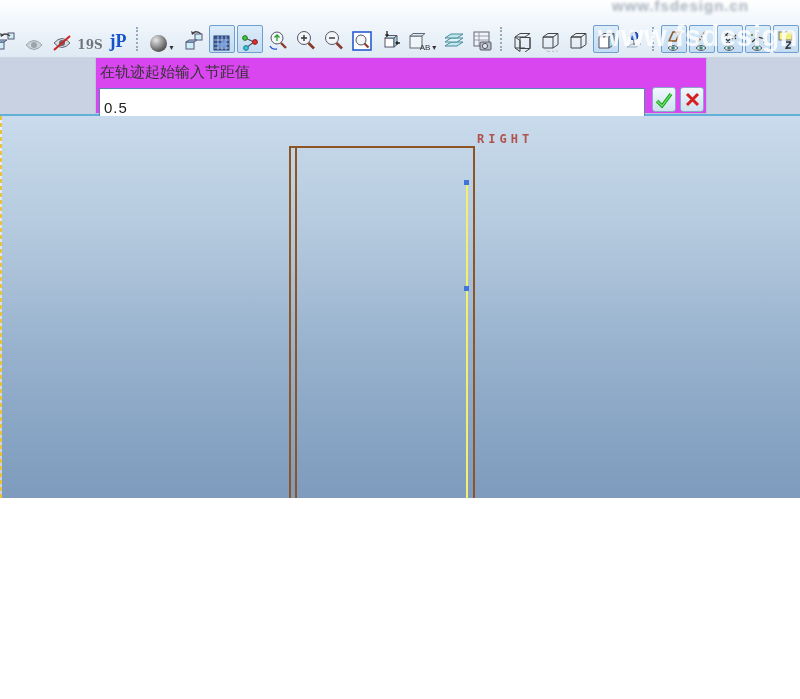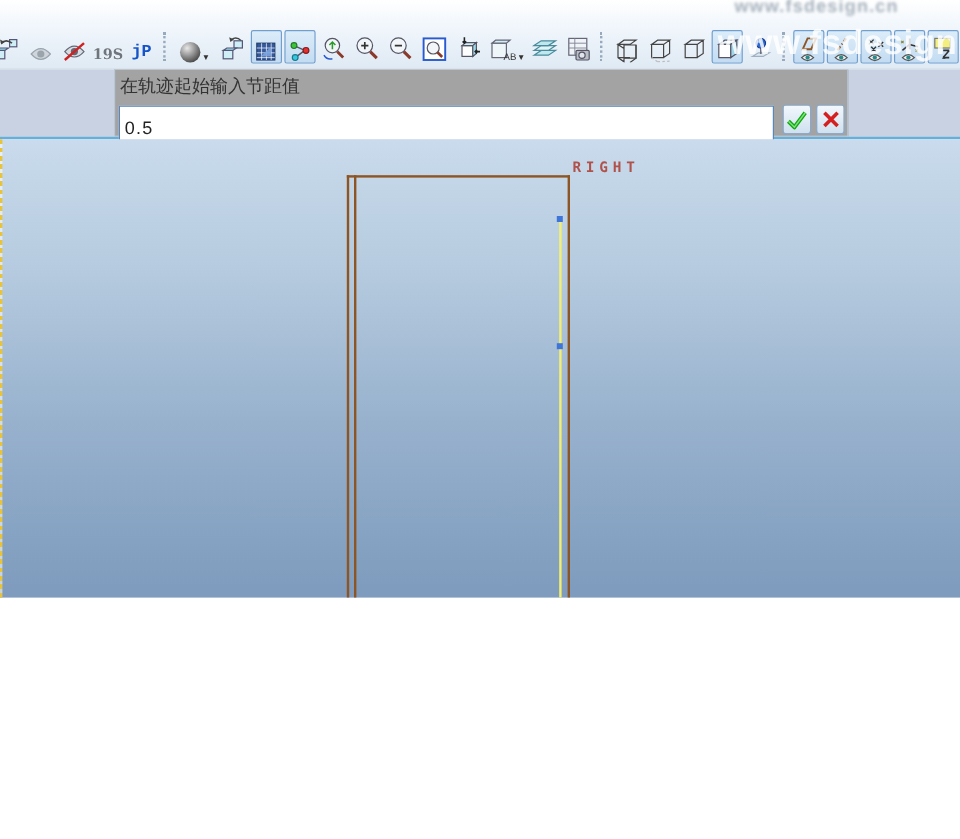--- a/index.html
+++ b/index.html
@@ -24,33 +24,33 @@
   
   .toolbar { height:38px; background:linear-gradient(#f2f7fc,#dfeaf4); display:flex; align-items:center;
              gap:2px; padding:2px 0 2px 0; border-bottom:1px solid #c9d6e3; overflow:hidden; }
   .tool { width:26px; height:28px; flex:none; display:flex; align-items:flex-end; justify-content:center;
           border:1px solid transparent; border-radius:2px; position:relative; }
   .tool.pressed { background:linear-gradient(#dcecf9,#c3dcf2); border:1px solid #6f9ecf; }
   .tool.cut { margin-left:-7px; }
   .sep { width:4px; height:24px; flex:none; border-left:2px dotted #96a9bd; margin:0 3px; }
   .txticon { font-size:12px; font-weight:700; }
   .txt-gray { color:#6e757c; text-shadow:0 0 1px #fff; font-family:"DejaVu Serif",serif; }
-  .txt-blue { color:#1553c8; font-family:Liberation Mono, monospace; font-size:14px; }
+  .txt-blue { color:#1553c8; font-family:Liberation Serif, serif; font-size:18px; }
   .sphere { width:17px; height:17px; border-radius:50%;
             background:radial-gradient(circle at 35% 30%, #e8e8e8, #9a9a9a 38%, #3a3a3a 85%); }
   .dd { font-size:8px; color:#333; margin-left:2px; }
   .tool-wide { width:34px; }
 
   
   .messagebar { height:26px; background:#eef4fa; display:flex; align-items:center; font-size:15px;
                 color:#222; padding-left:1px; border-bottom:1px solid #e0e9f2; white-space:nowrap; overflow:hidden;}
 
   
   .prompt-area { height:58px; background:#c9d2e3; position:relative; border-bottom:2px solid #63b0da; }
-  .prompt-panel { position:absolute; left:95px; top:0; width:612px; height:56px; background:#a3a3a3;
+  .prompt-panel { position:absolute; left:95px; top:0; width:612px; height:56px; background:#d946ef;
                   border:1px solid #b9c6d6; border-top:none; }
   .prompt-label { font-size:15px; color:#333; padding:5px 0 0 4px; height:26px; }
   .prompt-input { position:absolute; left:3px; top:30px; width:546px; height:38px;
                   border:1px solid #5b87b8; background:#fff; font-size:15px; letter-spacing:1px;
                   color:#222; padding:0 0 0 4px; font-family:"Liberation Sans",sans-serif; outline:none; }
   .pbtn { position:absolute; top:29px; width:24px; height:25px; border:1px solid #8aa8c8; border-radius:3px;
           background:linear-gradient(#f2f8fd,#cfe0ef); display:flex; align-items:center; justify-content:center; }
   .pbtn.accept { left:556px; }
   .pbtn.cancel { left:584px; }
 

